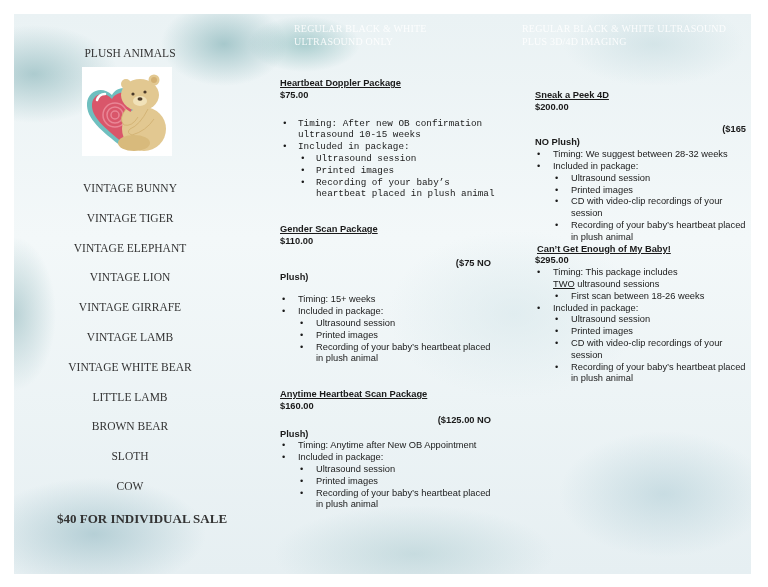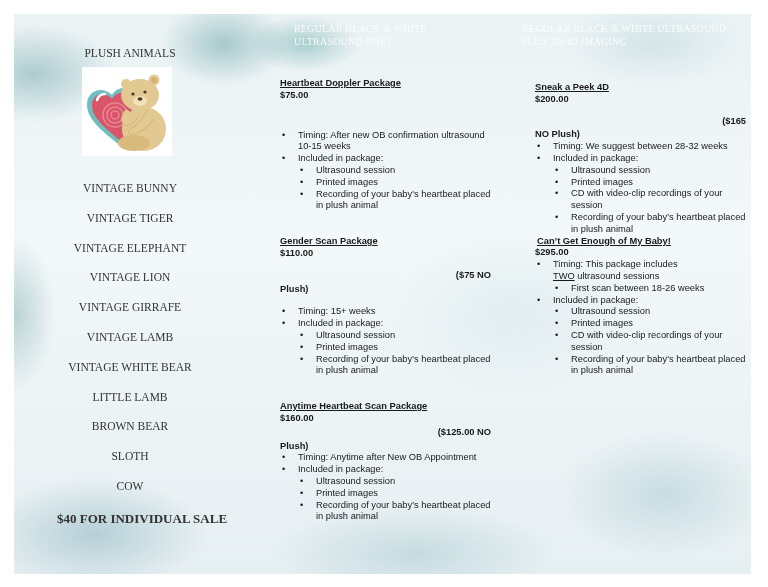--- a/index.html
+++ b/index.html
@@ -37,21 +37,21 @@
 
   .hdr {
     position: absolute; top: 8px; color: rgba(255,255,255,0.85);
     font-family: "Liberation Serif", serif; font-size: 10px; line-height: 13px; letter-spacing: 0.2px;
   }
   .hdr-mid { left: 280px; width: 190px; }
   .hdr-right { left: 508px; width: 220px; }
 
   .col { position: absolute; font-size: 9.3px; line-height: 11.8px; }
   .col-mid { left: 266px; top: 64px; width: 215px; }
-  .col-right { left: 521px; top: 68px; width: 215px; }
+  .col-right { left: 521px; top: 76px; width: 215px; }
 
   .pkg-name { font-weight: bold; text-decoration: underline; display: block; }
   .pkg-price { font-weight: bold; display: block; }
   .nop-a { display: block; font-weight: bold; text-align: right; padding-right: 4px; }
   .nop-b { display: block; font-weight: bold; }
 
   ul.l1 { list-style: none; }
   ul.l1 > li { position: relative; padding-left: 18px; }
   ul.l1 > li::before { content: "•"; position: absolute; left: 2px; top: 0; }
   ul.l2 { list-style: none; }
@@ -118,21 +118,21 @@
   <div class="hdr hdr-right">
     <div>REGULAR BLACK &amp; WHITE ULTRASOUND</div>
     <div>PLUS 3D/4D IMAGING</div>
   </div>
 
   <div class="col col-mid">
 
     <div>
       <span class="pkg-name">Heartbeat Doppler Package</span>
       <span class="pkg-price">$75.00</span>
-      <ul class="l1" style="margin-top:28px;">
+      <ul class="l1" style="margin-top:16px;font-family:Liberation Mono, monospace;">
         <li>Timing: After new OB confirmation ultrasound 10-15 weeks</li>
         <li>
           <span>Included in package:</span>
           <ul class="l2" style="margin-left:-18px;">
             <li>Ultrasound session</li>
             <li>Printed images</li>
             <li>Recording of your baby’s heartbeat placed in plush animal</li>
           </ul>
         </li>
       </ul>

